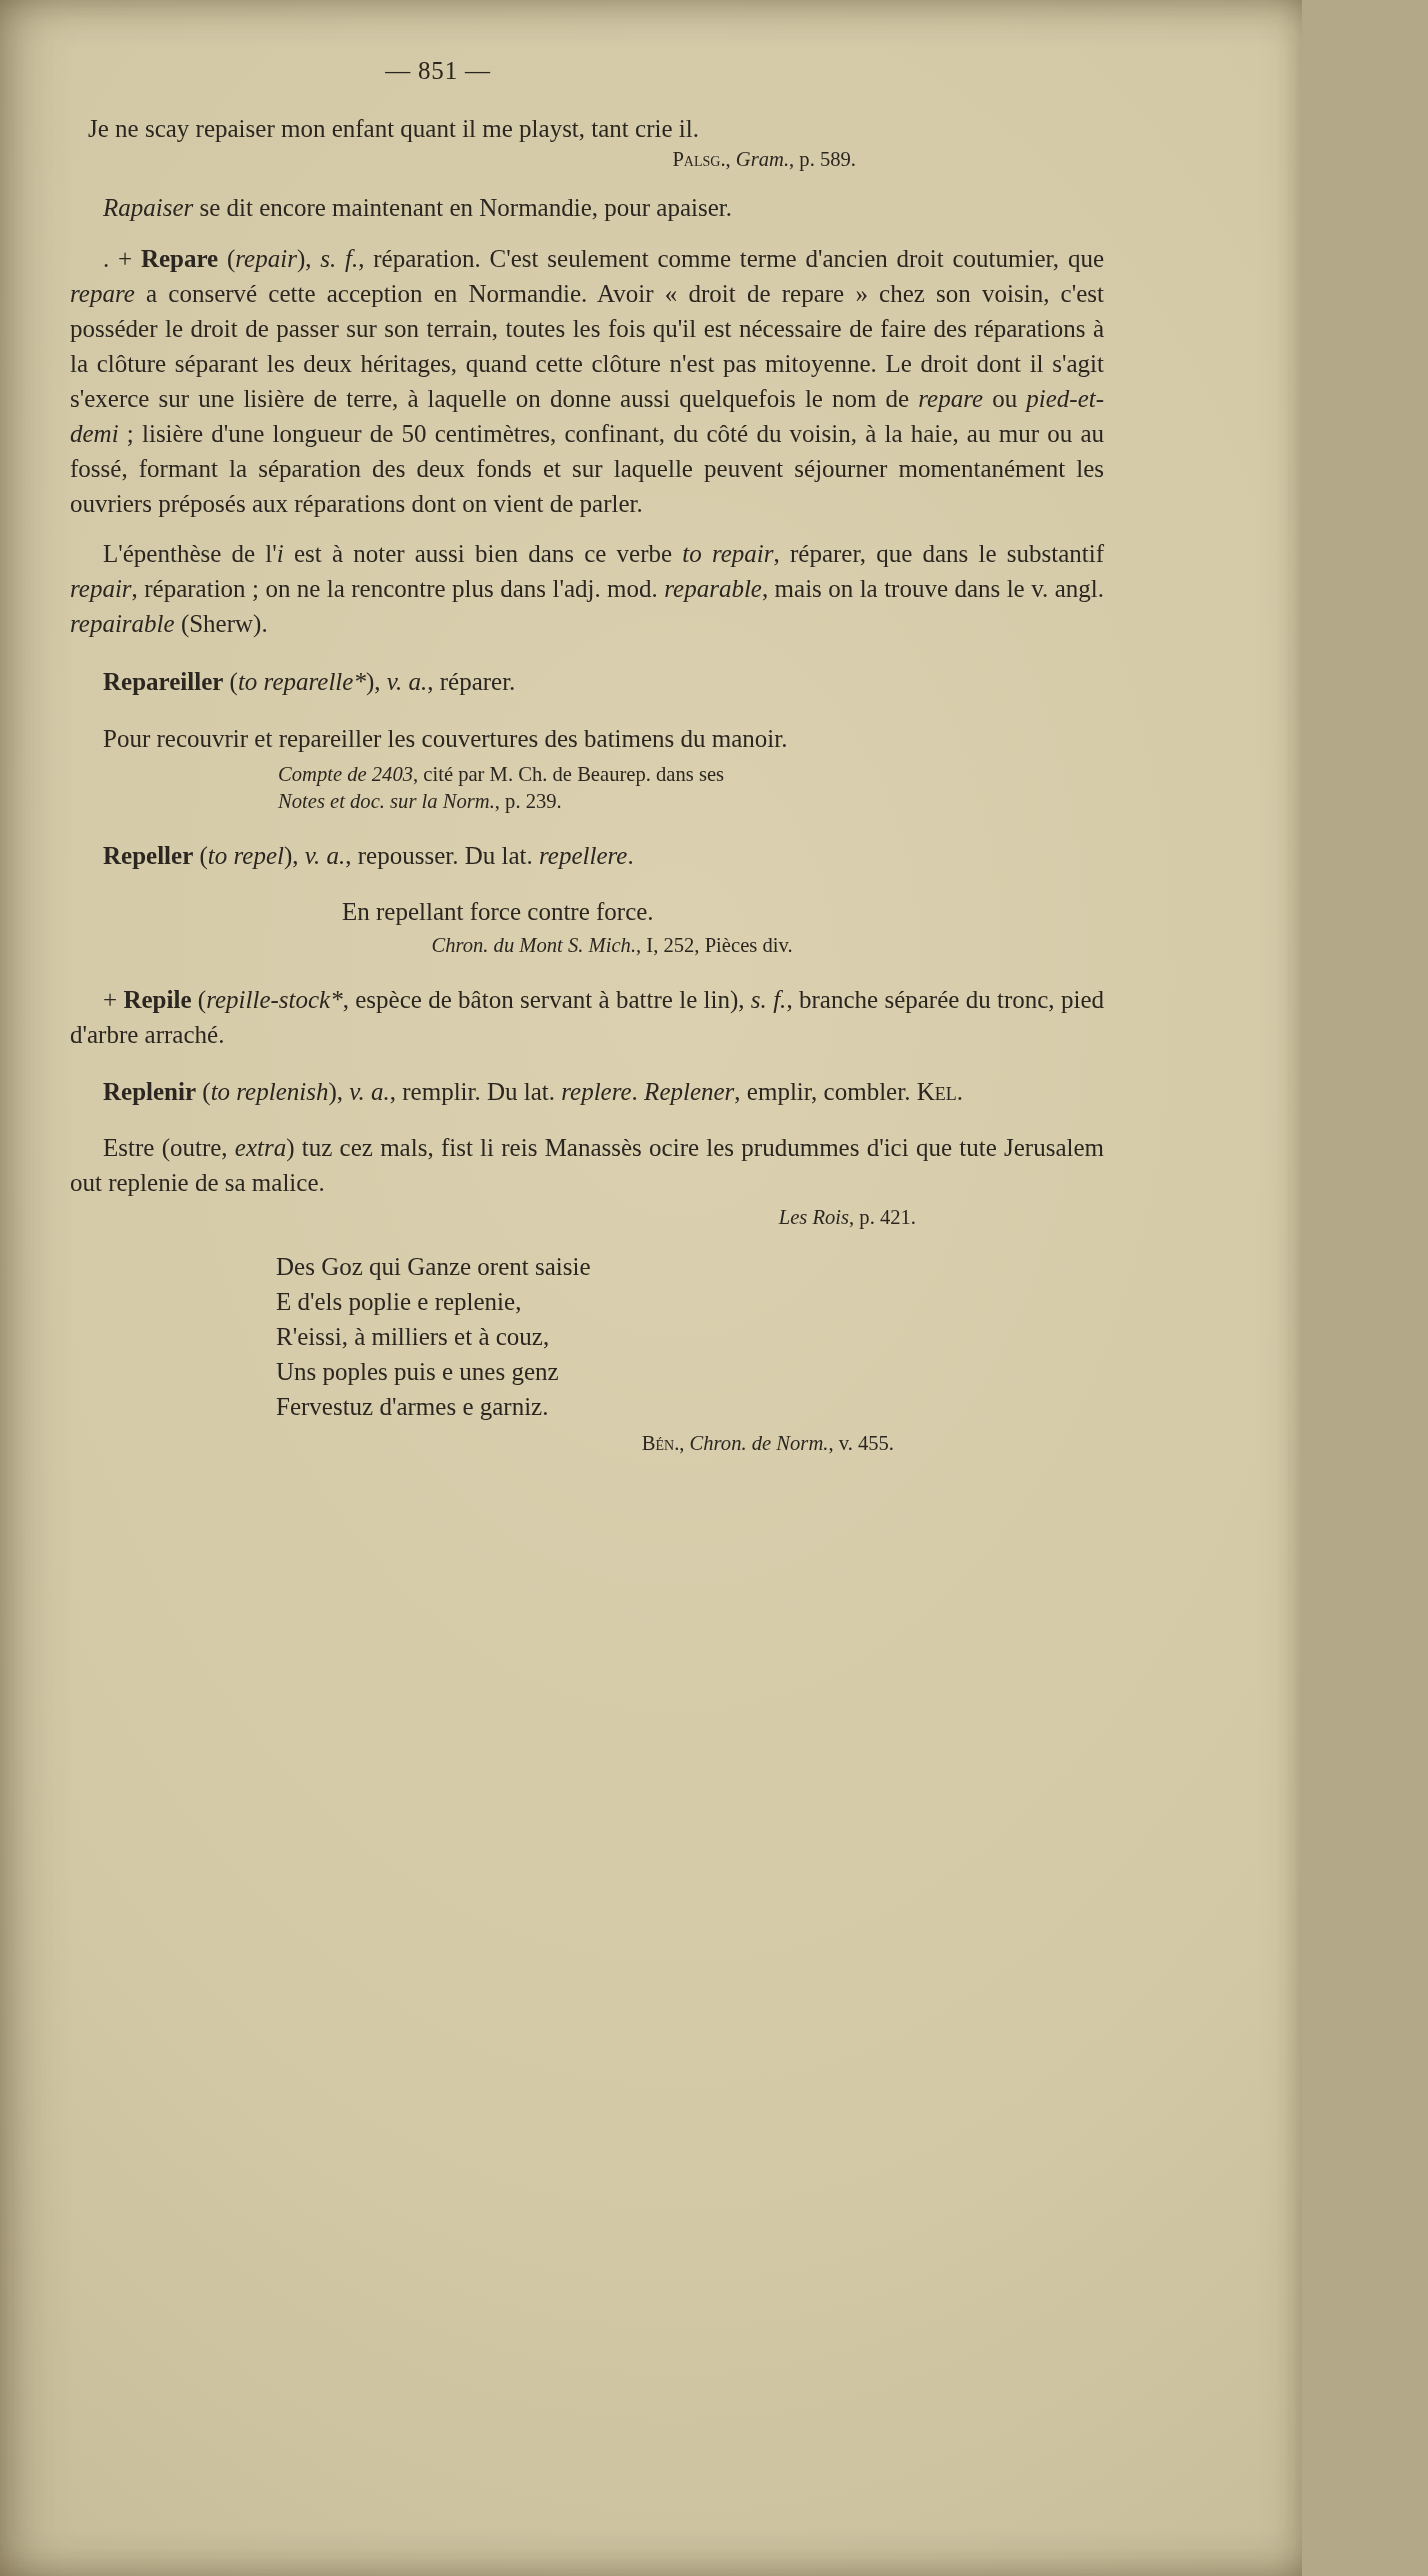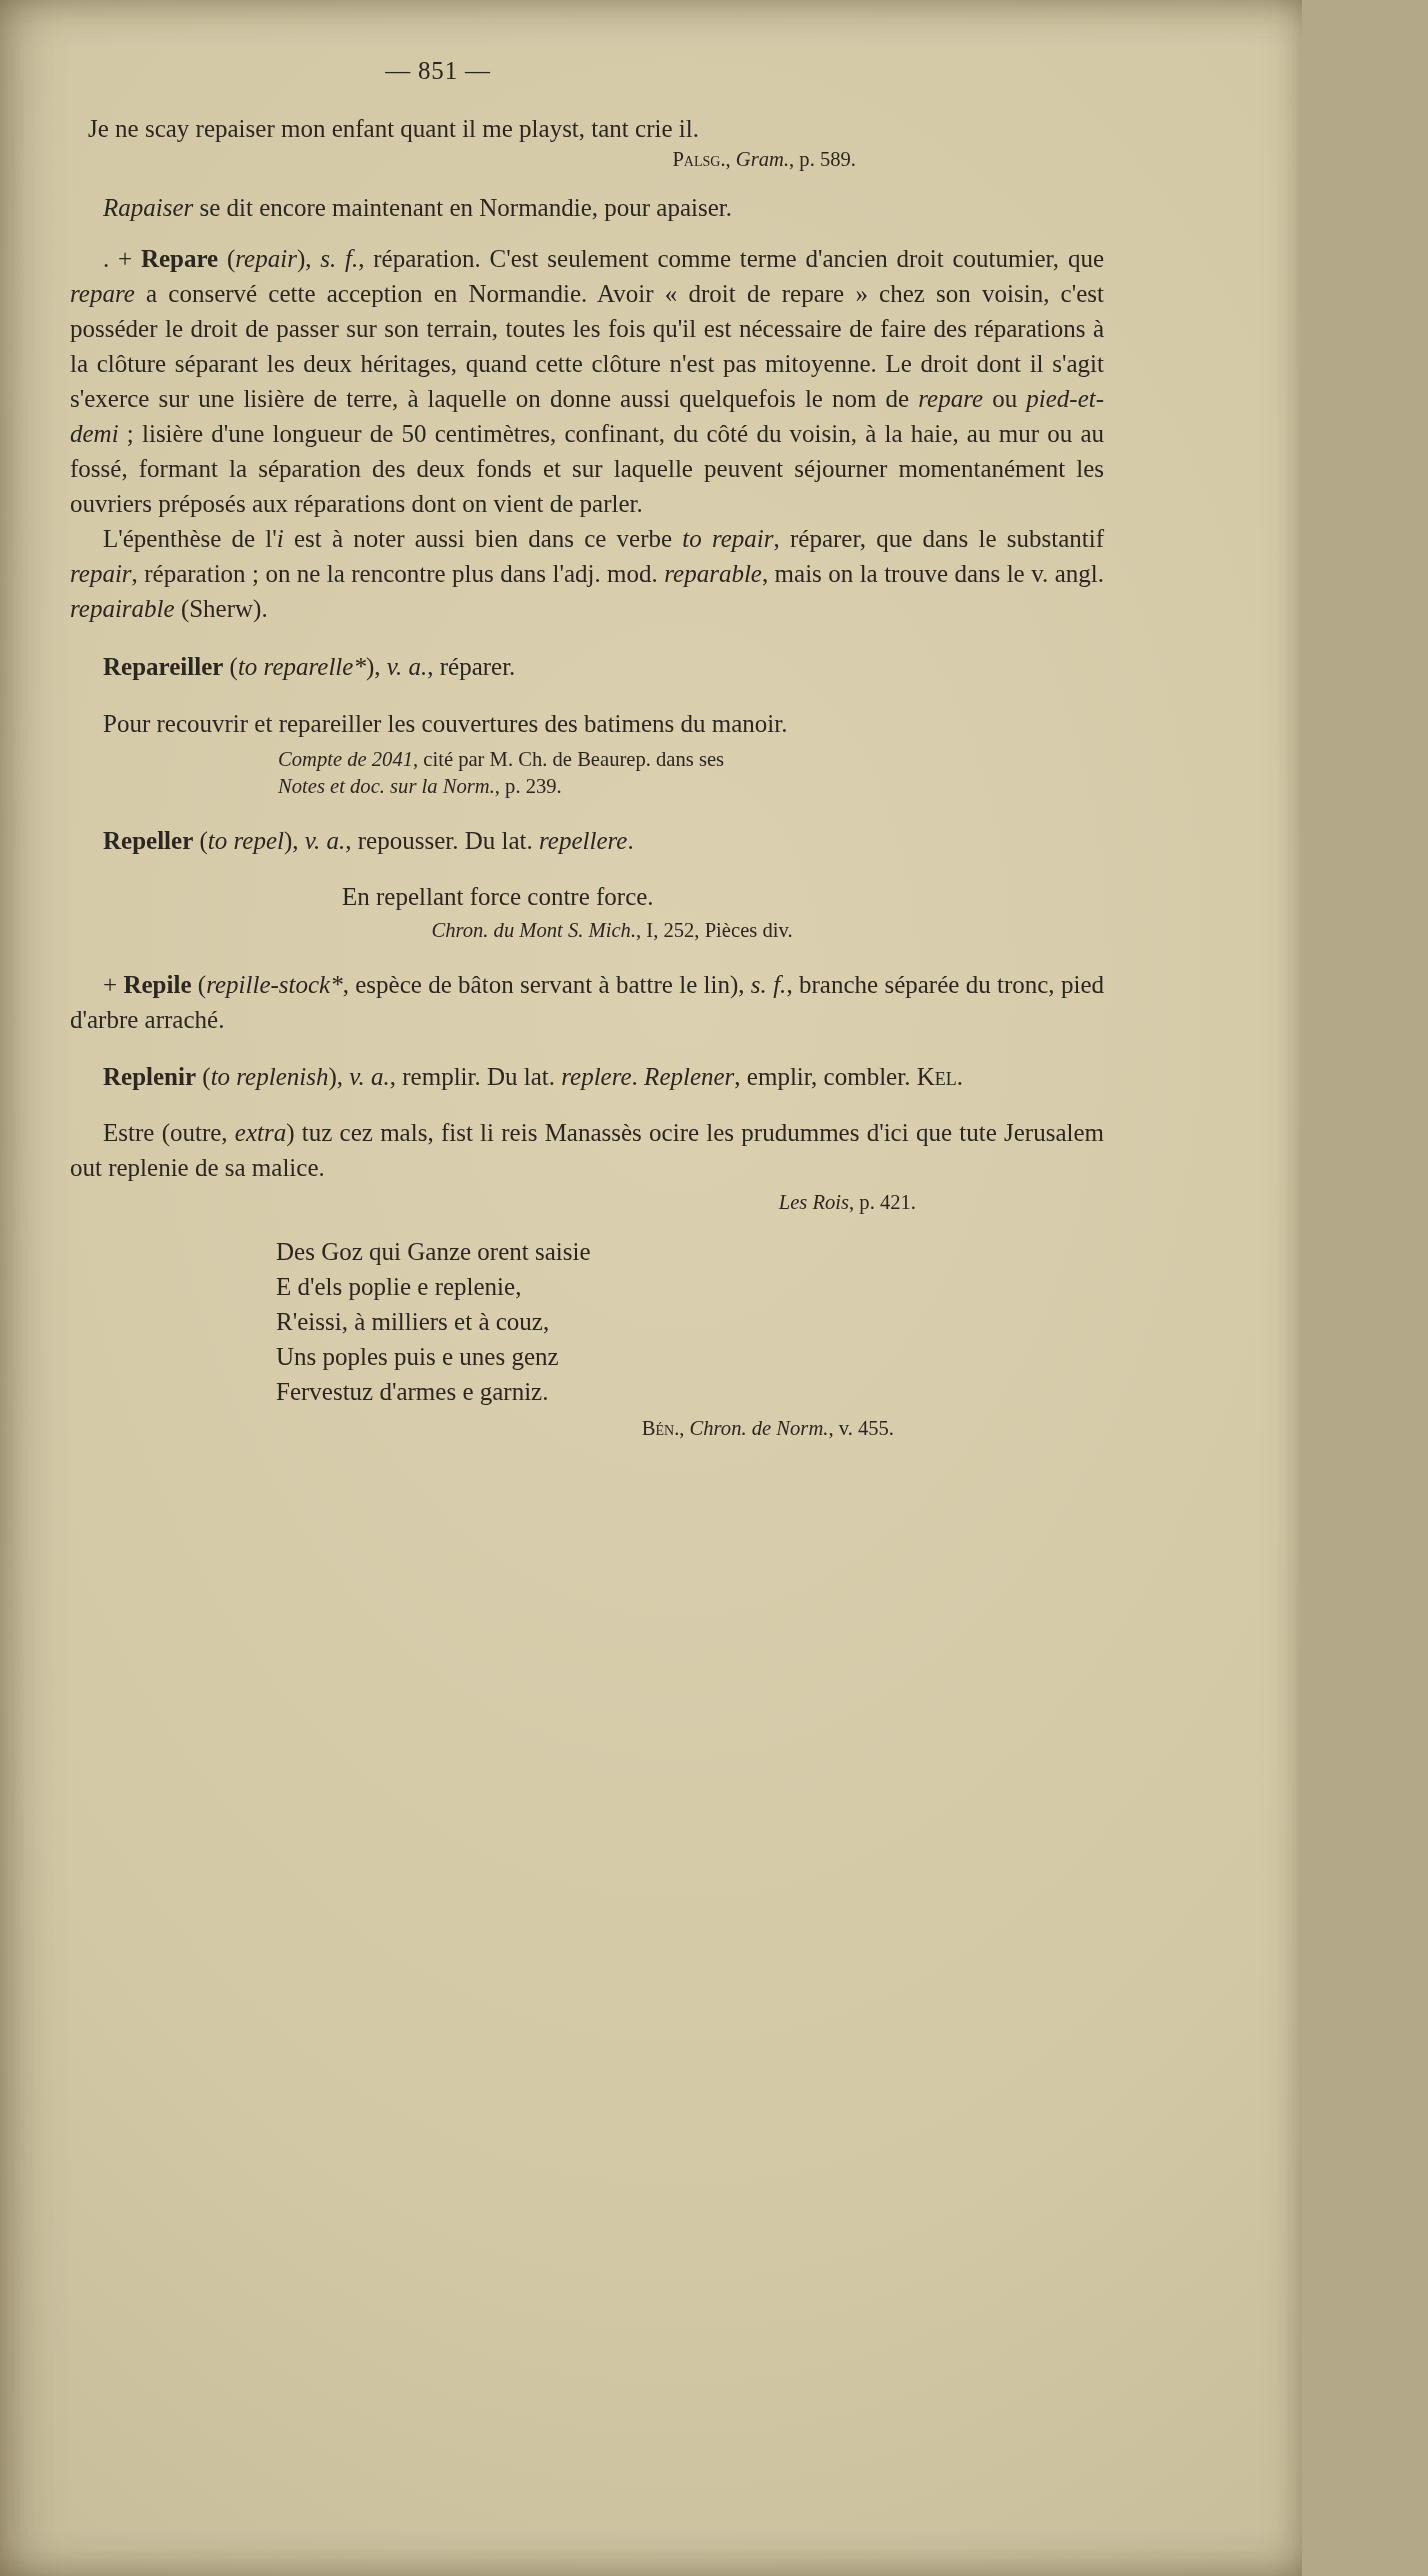--- a/index.html
+++ b/index.html
@@ -48,21 +48,21 @@
     line-height: 27px;
   }
   .right { text-align: right; }
   .center { text-align: center; }
   .sc { font-variant: small-caps; }
   .b  { font-weight: bold; }
 
   .mb2  { margin-bottom: 0; }
   .mb4  { margin-bottom: 3.3px; }
   .mb6  { margin-bottom: 5px; }
-  .mb18 { }
+  .mb18 { margin-bottom: 15px; }
   .mb20 { margin-bottom: 16.5px; }
   .mb22 { margin-bottom: 18px; }
   .mb26 { margin-bottom: 21.5px; }
   .mb28 { margin-bottom: 23px; }
 
   .cite-palsg   { padding-right: 248px; }
   .cite-compte  { margin-left: 208px; }
   .cite-chron   { padding-left: 50px; }
   .cite-rois    { padding-right: 188px; }
   .cite-ben     { padding-right: 210px; }
@@ -83,21 +83,21 @@
   <p class="body-text indent mb20"><i>Rapaiser</i><span> se dit encore maintenant en Normandie, pour apaiser.</span></p>
 
   <p class="body-text indent mb18"><span>. + </span><span class="b">Repare</span><span> (</span><i>repair</i><span>), </span><i>s. f.</i><span>, réparation. C'est seulement comme terme d'ancien droit coutumier, que </span><i>repare</i><span> a conservé cette acception en Normandie. Avoir « droit de repare » chez son voisin, c'est posséder le droit de passer sur son terrain, toutes les fois qu'il est nécessaire de faire des réparations à la clôture séparant les deux héritages, quand cette clôture n'est pas mitoyenne. Le droit dont il s'agit s'exerce sur une lisière de terre, à laquelle on donne aussi quelquefois le nom de </span><i>repare</i><span> ou </span><i>pied-et-demi</i><span> ; lisière d'une longueur de 50 centimètres, confinant, du côté du voisin, à la haie, au mur ou au fossé, formant la séparation des deux fonds et sur laquelle peuvent séjourner momentanément les ouvriers préposés aux réparations dont on vient de parler.</span></p>
 
   <p class="body-text indent mb28"><span>L'épenthèse de l'</span><i>i</i><span> est à noter aussi bien dans ce verbe </span><i>to repair</i><span>, réparer, que dans le substantif </span><i>repair</i><span>, réparation ; on ne la rencontre plus dans l'adj. mod. </span><i>reparable</i><span>, mais on la trouve dans le v. angl. </span><i>repairable</i><span> (Sherw).</span></p>
 
   <p class="body-text indent mb26"><span class="b">Repareiller</span><span> (</span><i>to reparelle*</i><span>), </span><i>v. a.</i><span>, réparer.</span></p>
 
   <p class="body-text indent mb6"><span>Pour recouvrir et repareiller les couvertures des batimens du manoir.</span></p>
 
-  <p class="cite cite-compte"><i>Compte de 2041</i><span>, cité par M. Ch. de Beaurep. dans ses</span></p>
+  <p class="cite cite-compte"><i>Compte de 2403</i><span>, cité par M. Ch. de Beaurep. dans ses</span></p>
 
   <p class="cite cite-compte mb28"><i>Notes et doc. sur la Norm.</i><span>, p. 239.</span></p>
 
   <p class="body-text indent mb26"><span class="b">Repeller</span><span> (</span><i>to repel</i><span>), </span><i>v. a.</i><span>, repousser. Du lat. </span><i>repellere</i><span>.</span></p>
 
   <p class="body-text quote-short mb4"><span>En repellant force contre force.</span></p>
 
   <p class="cite center cite-chron mb28"><i>Chron. du Mont S. Mich.</i><span>, I, 252, Pièces div.</span></p>
 
   <p class="body-text indent mb26"><span>+ </span><span class="b">Repile</span><span> (</span><i>repille-stock*</i><span>, espèce de bâton servant à battre le lin), </span><i>s. f.</i><span>, branche séparée du tronc, pied d'arbre arraché.</span></p>

